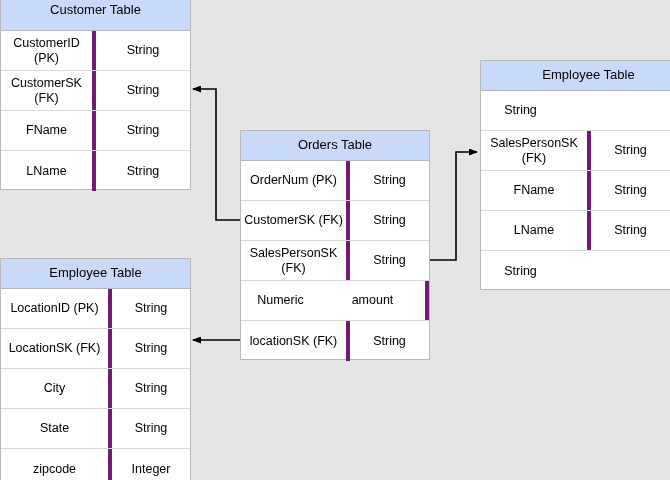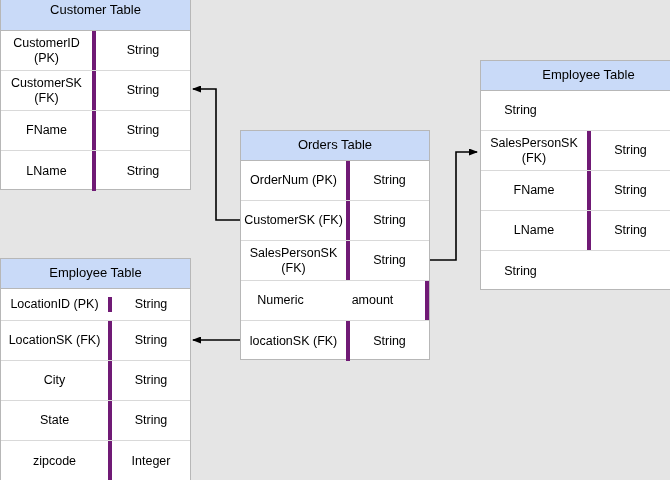--- a/index.html
+++ b/index.html
@@ -92,21 +92,21 @@
       <div class="cell type" style="width: 94px;">String</div>
     </div>
     <div class="tbl-row" style="height: 40px;">
       <div class="cell name" style="width: 95px;">LName</div>
       <div class="cell type" style="width: 94px;">String</div>
     </div>
   </div>
 
   <div class="table-box" id="tbl-location" style="left: 0px; top: 258px; width: 191px; height: 230px; border-color: rgb(183, 183, 183);">
     <div class="tbl-header" style="height: 30px; background: rgb(201, 218, 248);">Employee Table</div>
-    <div class="tbl-row" style="height: 32px; align-items: center;">
+    <div class="tbl-row" style="height: 40px;">
       <div class="cell name" style="width: 111px;">LocationID (PK)</div>
       <div class="cell type" style="width: 78px;">String</div>
     </div>
     <div class="tbl-row" style="height: 40px;">
       <div class="cell name" style="width: 111px;">LocationSK (FK)</div>
       <div class="cell type" style="width: 78px;">String</div>
     </div>
     <div class="tbl-row" style="height: 40px;">
       <div class="cell name" style="width: 111px;">City</div>
       <div class="cell type" style="width: 78px;">String</div>

